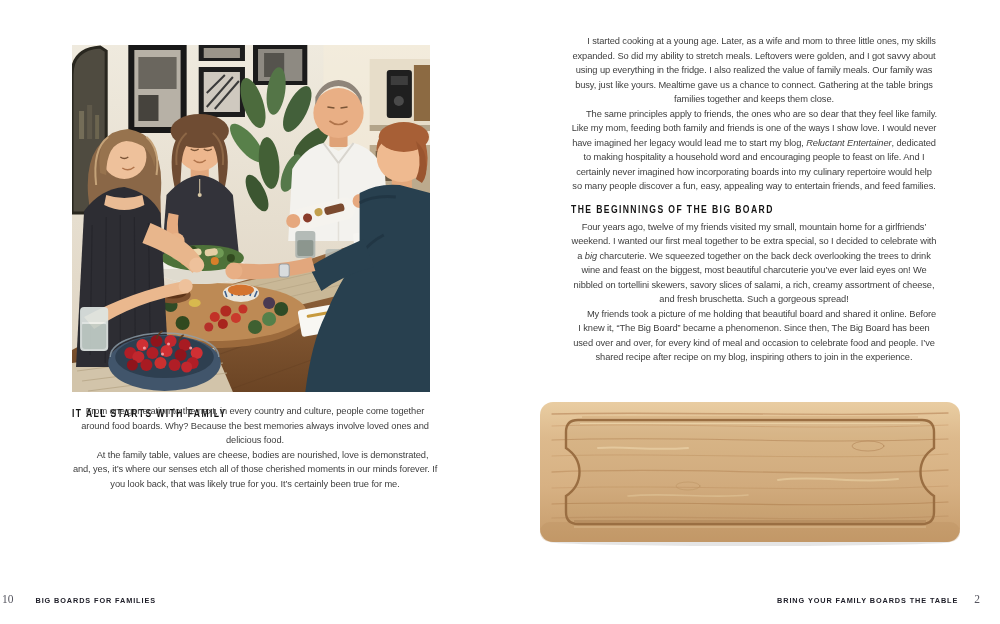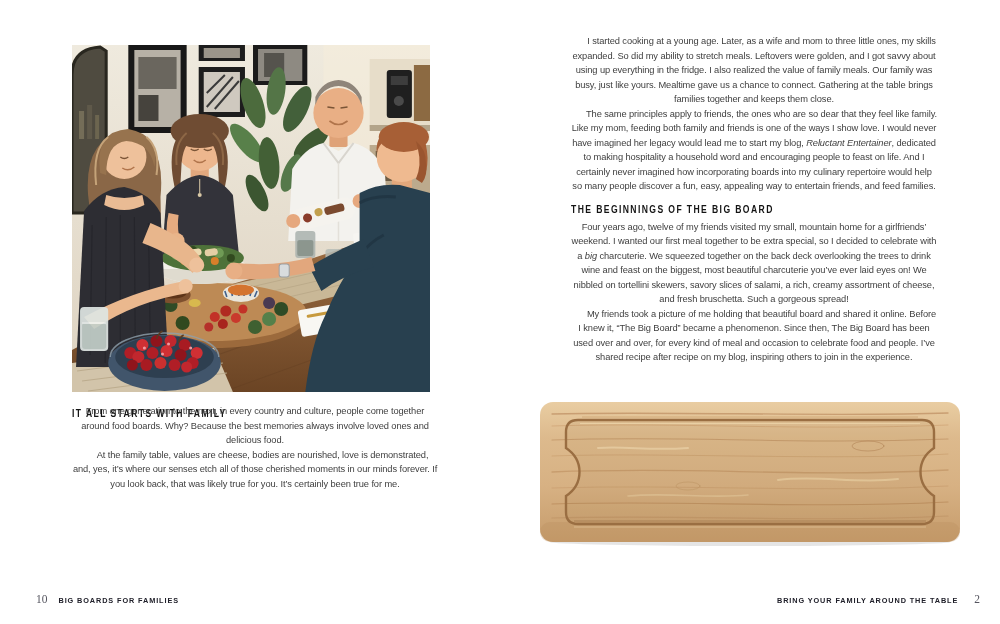--- a/index.html
+++ b/index.html
@@ -21,22 +21,22 @@
   
   .body-col p{margin:0;font-size:9.3px;line-height:14.5px;color:#3e3e3e;letter-spacing:-0.1px;text-align:center;}
   .body-col p.indent{text-indent:15px;}
   .left-col{position:absolute;left:72px;top:404px;width:366px;}
   .right-col{position:absolute;left:571px;top:34px;width:366px;}
   .right-col .sec-heading{margin:9px 0 4px 0;}
   em{font-style:italic;}
 
   
   .footer{position:absolute;top:593px;display:flex;align-items:baseline;}
-  .footer-left{left:36px;}
-  .footer-left .running-head{margin-left:11px;}
+  .footer-left{left:2px;}
+  .footer-left .running-head{margin-left:22px;}
   .footer-right{right:20px;}
   .footer-right .running-head{margin-right:16px;}
   .page-number{font-family:"Liberation Serif", serif;font-size:11.5px;color:#55555f;}
   .running-head{font-size:7.3px;font-weight:bold;letter-spacing:0.9px;color:#20202a;}
 </style>
 </head>
 <body>
 
 <div class="spread">
 
@@ -323,18 +323,18 @@
         </g>
         <path d="M40,20 L384,20 Q396,20 396,32 L396,48 C378,60 378,84 396,96 L396,112 Q396,124 384,124 L40,124 Q28,124 28,112 L28,96 C46,84 46,60 28,48 L28,32 Q28,20 40,20 Z" fill="rgba(120,80,40,0.06)" stroke="#9a6e42" stroke-width="2.4"></path>
         <path d="M44,17 L380,17" stroke="#c9a06d" stroke-width="1" opacity="0.7"></path>
         <path d="M42,23.5 L382,23.5" stroke="#f0d9ae" stroke-width="1.2" opacity="0.7"></path>
         <path d="M36,121 L388,121" stroke="#8a6038" stroke-width="1.2" opacity="0.5"></path>
         <path d="M36,127 L388,127" stroke="#e9cfa4" stroke-width="1" opacity="0.6"></path>
       </svg>
     </figure>
 
     <div class="footer footer-right">
-      <span class="running-head">BRING YOUR FAMILY AROUND THE TABLE</span>
+      <span class="running-head">BRING YOUR FAMILY BOARDS THE TABLE</span>
       <span class="page-number">2</span>
     </div>
   </section>
 
 </div>
 
 </body></html>

